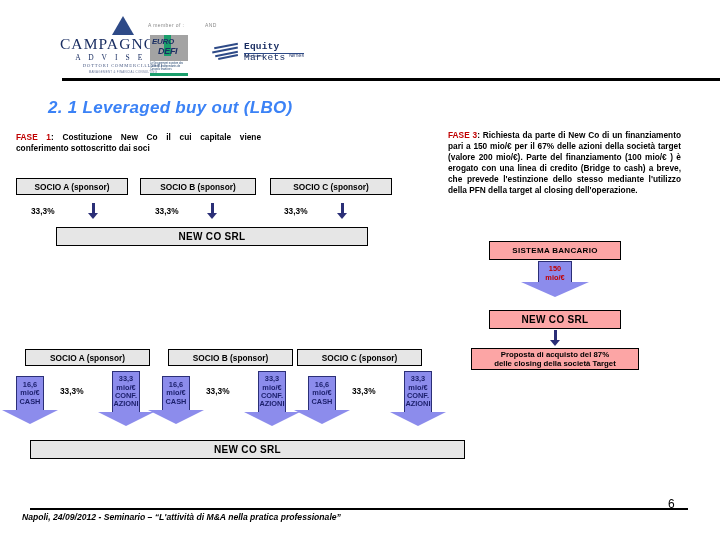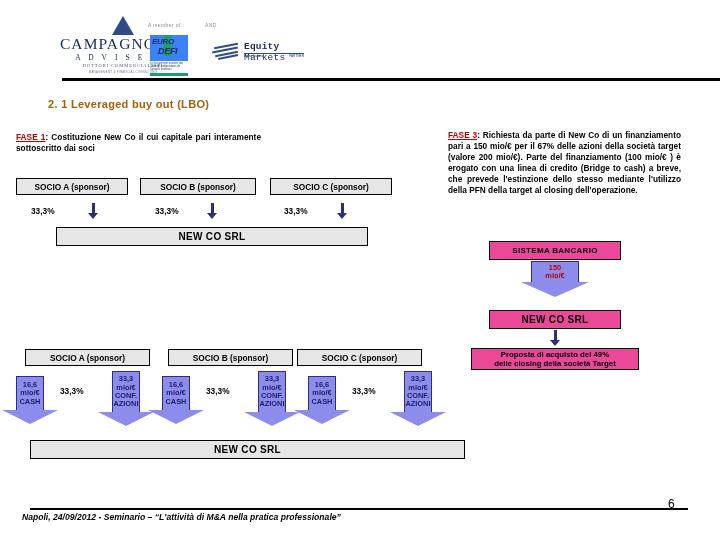--- a/index.html
+++ b/index.html
@@ -19,54 +19,54 @@
   .camp-name{font-family:"Liberation Serif",serif;font-size:15.5px;letter-spacing:1.1px;font-weight:400;color:#1b2f63;line-height:1.05;margin-top:1px;}
   .camp-name sup{font-size:8px;vertical-align:super;}
   .camp-sub{font-family:"Liberation Serif",serif;font-size:7.5px;letter-spacing:3.1px;color:#1b2f63;margin-top:1px;}
   .camp-sub2{font-family:"Liberation Serif",serif;font-size:4.6px;letter-spacing:.9px;color:#4a5b84;margin-top:1px;}
   .camp-sub3{font-size:2.9px;letter-spacing:.3px;color:#6c7a9c;margin-top:2px;}
 
   .memberof{position:absolute;left:148px;top:14px;font-size:5px;color:#8a8a8a;letter-spacing:.4px;}
   .andtxt{position:absolute;left:205px;top:14px;font-size:5px;color:#8a8a8a;letter-spacing:.4px;}
 
   .logo-eurodefi{position:absolute;left:150px;top:27px;width:38px;}
-  .ed-box{position:relative;width:38px;height:26px;background:#3b82f6;}
+  .ed-box{position:relative;width:38px;height:26px;background:#a3a3a3;}
   .ed-bar{position:absolute;left:14px;top:0;width:7px;height:21px;background:#1a9e6b;}
   .ed-euro{position:absolute;left:2px;top:2px;font-size:8px;font-weight:bold;font-style:italic;color:#1b2f63;letter-spacing:-.3px;}
   .ed-defi{position:absolute;left:8px;top:11px;font-size:9px;font-weight:bold;font-style:italic;color:#1b2f63;letter-spacing:-.3px;}
   .ed-cap{width:38px;font-size:2.6px;color:#1b3f6b;line-height:1.25;margin-top:1px;}
   .ed-rule{width:38px;height:3px;background:#1a9e6b;margin-top:1px;}
 
   .logo-equity{position:absolute;left:212px;top:33px;width:92px;}
   .eq-glyph{position:absolute;left:0;top:3px;width:28px;height:14px;}
   .eq-glyph span{position:absolute;height:1.6px;background:#2e4a87;}
   .eq-txt{position:absolute;left:32px;top:0px;font-family:Liberation Mono, monospace;font-size:9.5px;color:#1b2f63;letter-spacing:.2px;}
   .eq-txt b{font-weight:bold;}
   .eq-rule{position:absolute;left:32px;top:12px;width:60px;height:1px;background:#2e4a87;}
   .eq-sub{position:absolute;left:32px;top:13px;width:60px;font-size:3.2px;color:#1b2f63;display:flex;justify-content:space-between;}
 
   .hdr-rule{position:absolute;left:62px;top:78px;width:658px;height:3px;background:#000;}
 
   
-  .title{position:absolute;left:48px;top:98px;font-size:11px;font-weight:bold;color:#a16207;letter-spacing:.3px;}
+  .title{position:absolute;left:48px;top:98px;font-size:17px;font-weight:bold;color:#3b82f6;letter-spacing:.3px;font-style:italic;}
 
   
   .txtblock{position:absolute;font-size:8.3px;line-height:1.32;color:#000;font-weight:bold;text-align:justify;}
-  .fase{color:#c00000;text-decoration:underline;font-weight:bold;}
+  .fase{color:#c00000;font-weight:bold;}
   .fase1{left:16px;top:132px;width:245px;}
   .fase3{left:448px;top:130px;width:233px;}
   .fase2{left:22px;top:283px;width:412px;}
 
   
   .box{position:absolute;background:#e6e6e6;border:1.6px solid #000;box-sizing:border-box;
        display:flex;align-items:center;justify-content:center;
        font-weight:bold;color:#000;text-align:center;}
   .socio{height:17px;font-size:8.3px;}
   .newco{height:19px;font-size:10px;letter-spacing:.3px;}
-  .plainbox{background:#ec4899;}
+  .plainbox{background:#fca5a5;}
 
   
   .sarrow{position:absolute;width:10px;}
   .sarrow i{display:block;width:3px;height:10px;background:#2b2f77;margin:0 auto;}
   .sarrow u{display:block;width:0;height:0;border-left:5px solid transparent;border-right:5px solid transparent;border-top:6px solid #2b2f77;}
   .pct{position:absolute;font-size:8.3px;font-weight:bold;color:#000;}
 
   
   .barrow{position:absolute;}
   .barrow .shaft{position:relative;margin:0 auto;background:#8c8cec;border-left:1.2px solid #2b2f77;border-right:1.2px solid #2b2f77;border-top:1.2px solid #2b2f77;
@@ -123,21 +123,21 @@
         <span>PARTNER</span>
       </div>
     </div>
   </div>
 
   <div class="hdr-rule"></div>
 
   <div class="title">2. 1 Leveraged buy out (LBO)</div>
 
   <div class="txtblock fase1">
-    <span class="fase">FASE 1</span><span>:</span><span> Costituzione New Co il cui capitale pari interamente sottoscritto dai soci</span>
+    <span class="fase">FASE 1</span><span>:</span><span> Costituzione New Co il cui capitale viene conferimento sottoscritto dai soci</span>
   </div>
 
   <div class="txtblock fase3">
     <span class="fase">FASE 3</span><span>:</span><span> Richiesta da parte di New Co di un finanziamento pari a 150 mio/€ per il 67% delle azioni della società target (valore 200 mio/€). Parte del finanziamento (100 mio/€ ) è erogato con una linea di credito (Bridge to cash) a breve, che prevede l'estinzione dello stesso mediante l'utilizzo della PFN della target al closing dell'operazione.</span>
   </div>
 
   <div class="box socio" style="left:16px;top:178px;width:112px;">SOCIO A (sponsor)</div>
   <div class="box socio" style="left:140px;top:178px;width:116px;">SOCIO B (sponsor)</div>
   <div class="box socio" style="left:270px;top:178px;width:122px;">SOCIO C (sponsor)</div>
 
@@ -156,39 +156,39 @@
   <div class="sarrow" style="left:337px;top:203px;">
       <i></i>
       <u></u>
     </div>
 
   <div class="box newco" style="left:56px;top:227px;width:312px;">NEW CO SRL</div>
 
   <div class="box newco plainbox" style="left:489px;top:241px;width:132px;font-size:8px;">SISTEMA BANCARIO</div>
 
   <div class="barrow" style="left:521px;top:261px;width:68px;">
-    <div class="shaft" style="width:48px;height:21px;">
+    <div class="shaft" style="width:34px;height:21px;justify-content:flex-end;">
       <div class="alabel red">150</div>
       <div class="alabel red">mio/€</div>
     </div>
     <div class="wing" style="width:68px;">
       <div class="tri" style="border-left-width:34px;border-right-width:34px;border-top-width:15px;"></div>
       <div class="tri tri-b" style="border-left-width:34px;border-right-width:34px;border-top-width:15px;border-top-color:#2b2f77;opacity:.0;"></div>
     </div>
   </div>
 
   <div class="box newco plainbox" style="left:489px;top:310px;width:132px;">NEW CO SRL</div>
 
   <div class="sarrow" style="left:550px;top:330px;">
       <i></i>
       <u></u>
     </div>
 
   <div class="box plainbox" style="left:471px;top:348px;width:168px;height:22px;font-size:7.8px;line-height:1.2;flex-direction:column;">
-    <span>Proposta di acquisto del 49%</span>
+    <span>Proposta di acquisto del 87%</span>
     <span>delle closing della società Target</span>
   </div>
 
 
   <div class="box socio" style="left:25px;top:349px;width:125px;">SOCIO A (sponsor)</div>
   <div class="box socio" style="left:168px;top:349px;width:125px;">SOCIO B (sponsor)</div>
   <div class="box socio" style="left:297px;top:349px;width:125px;">SOCIO C (sponsor)</div>
 
   <div class="barrow" style="left:2px;top:376px;width:56px;">
     <div class="shaft" style="width:28px;height:34px;">

